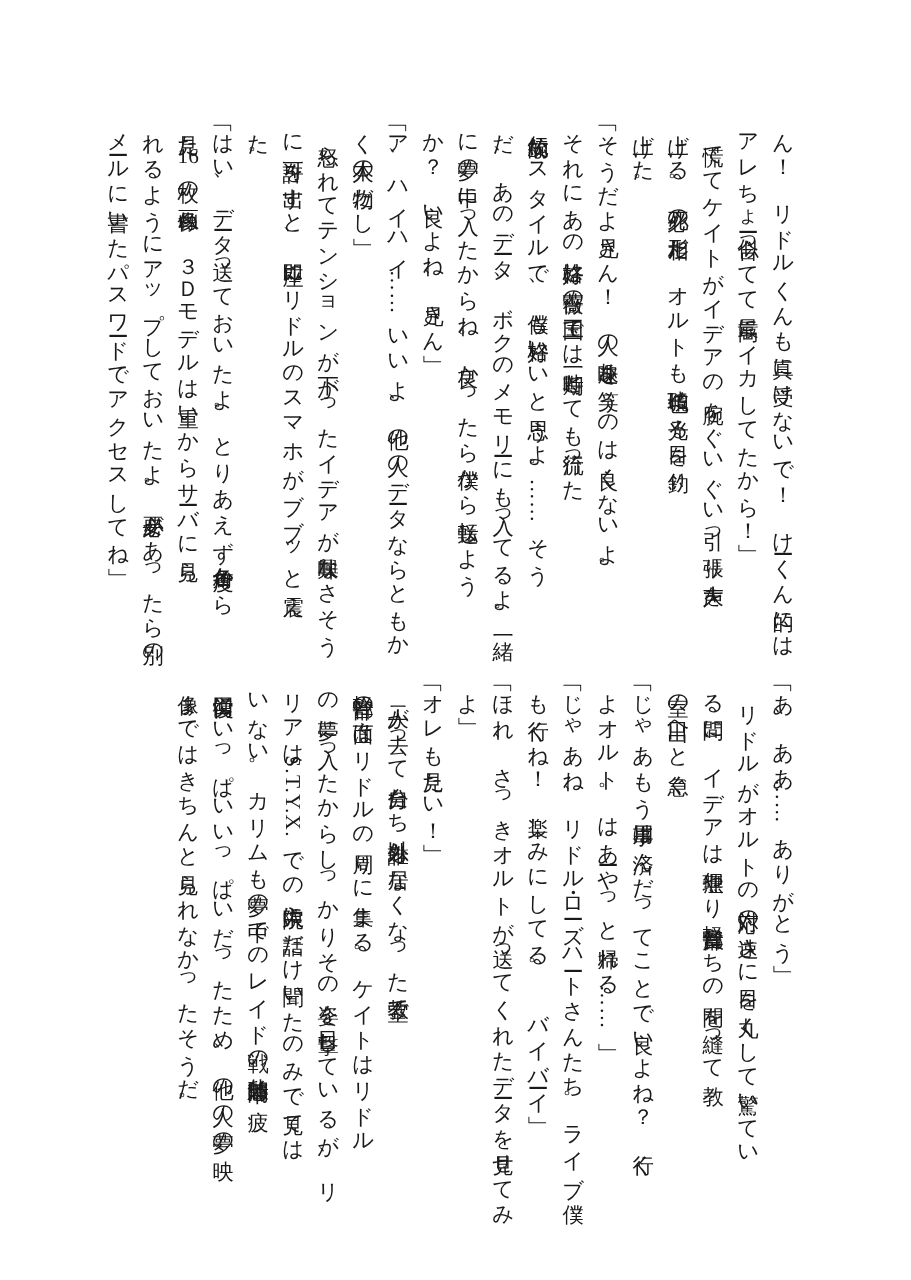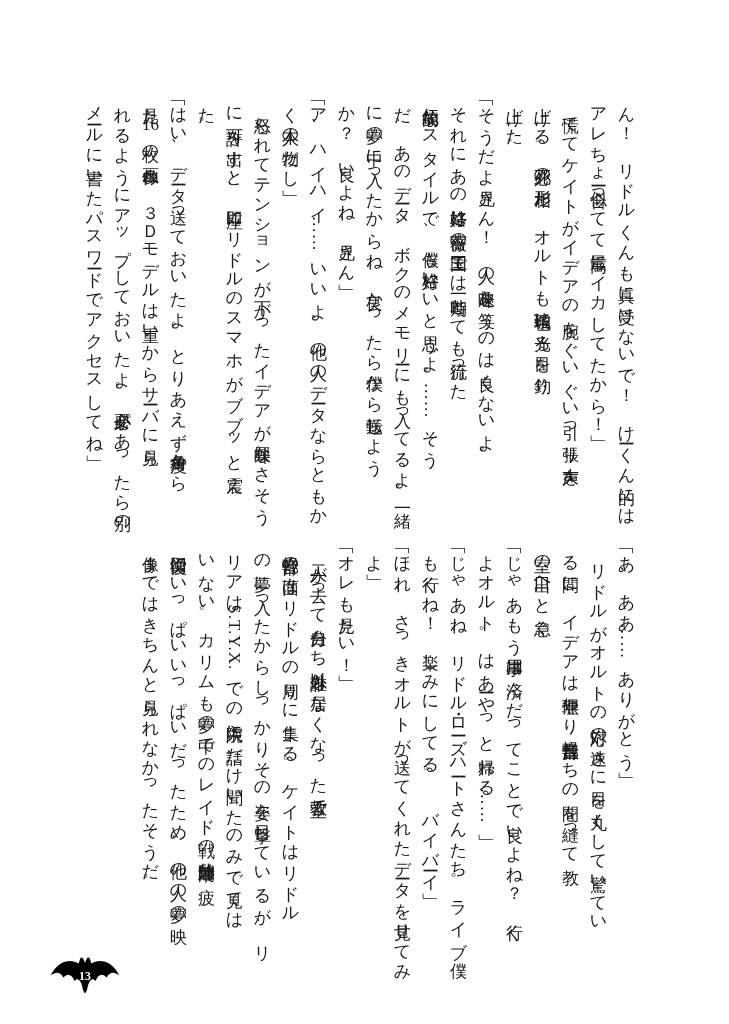--- a/index.html
+++ b/index.html
@@ -77,36 +77,14 @@
     <div class="vline">「オレも見たい！」</div>
     <div class="vline indent">二人が去って自分たち以外誰も居なくなった教室で、</div>
     <div class="vline">軽音部の面々はリドルの周りに集まる。ケイトはリドル</div>
     <div class="vline">の夢に入ったからしっかりその姿を目撃しているが、リ</div>
     <div class="vline">リアはS.T.Y.X.での入院中に話だけ聞いたのみで見ては</div>
     <div class="vline">いない。カリムも夢の中でのレイド戦の休憩時間中は疲</div>
     <div class="vline">労回復にいっぱいいっぱいだったため、他の人の夢の映</div>
     <div class="vline">像まではきちんと見られなかったそうだ。</div>
   </div>
 
-  <div class="pagefoot">
-    <svg viewBox="0 0 100 70" xmlns="http://www.w3.org/2000/svg">
-      <path fill="#000000" d="
-        M50,12
-        C48,5 45,2 43,6
-        L41,13
-        C30,6 12,8 1,30
-        C9,24 15,25 19,33
-        C25,26 31,28 35,38
-        C39,33 43,35 46,45
-        C47,52 49,55 50,55
-        C51,55 53,52 54,45
-        C57,35 61,33 65,38
-        C69,28 75,26 81,33
-        C85,25 91,24 99,30
-        C88,8 70,6 59,13
-        L57,6
-        C55,2 52,5 50,12
-        Z"></path>
-      <text class="batnum" x="50" y="37" font-size="17" fill="#ffffff" text-anchor="middle">13</text>
-    </svg>
-  </div>
 
 </div>
 
 </body></html>

